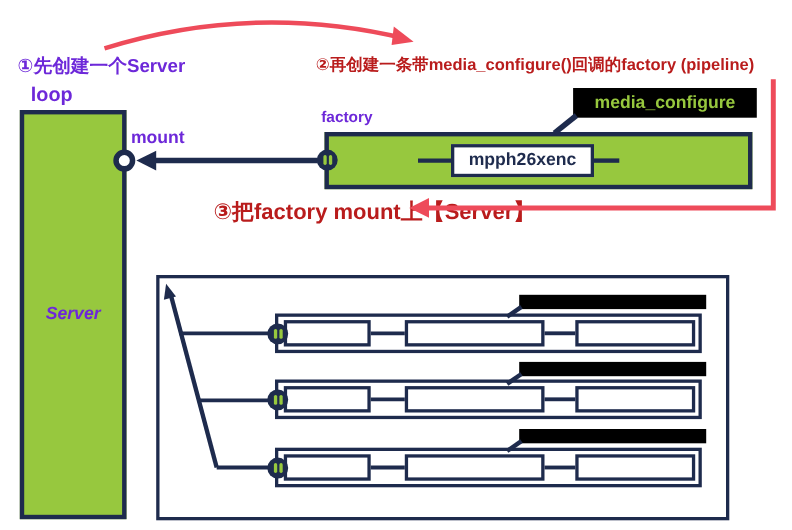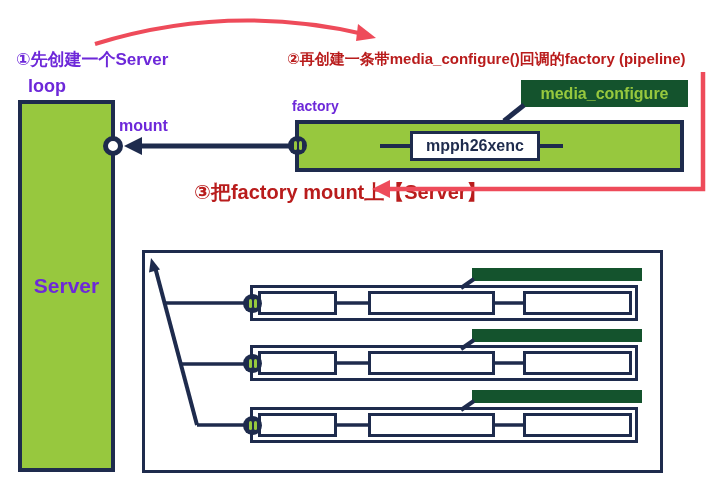--- a/index.html
+++ b/index.html
@@ -4,40 +4,40 @@
 <style>
   html,body{margin:0;padding:0;background:#ffffff;}
   body{font-family:"Liberation Sans","DejaVu Sans",sans-serif;}
   .stage{position:relative;width:720px;height:482px;background:#ffffff;overflow:hidden;}
   .abs{position:absolute;box-sizing:border-box;}
   .navy-text{color:#6d28d9;font-weight:bold;}
   .red-text{color:#b91c1c;font-weight:bold;}
   .green-box{background:#97c83e;border:4px solid #1e2b4d;}
   .elem-box{background:#ffffff;border:3px solid #1e2b4d;display:flex;align-items:center;justify-content:center;
             color:#1e2b4d;font-weight:bold;font-size:16px;z-index:3;}
-  .tab{background:#14532d;display:flex;align-items:center;justify-content:center;z-index:2;}
+  .tab{background:#000000;display:flex;align-items:center;justify-content:center;z-index:2;}
   .mini-bar{background:#ffffff;border:3px solid #1e2b4d;z-index:2;}
   .mini-box{background:#ffffff;border:3px solid #1e2b4d;z-index:3;}
   .pad{width:19px;height:19px;border-radius:50%;background:#1e2b4d;display:flex;align-items:center;
        justify-content:center;gap:2px;z-index:7;}
   .pad span{display:block;width:3px;height:9px;background:#97c83e;border-radius:2px;}
   .mount-circle{width:20px;height:20px;border-radius:50%;background:#ffffff;border:5px solid #1e2b4d;z-index:7;}
   svg.overlay{position:absolute;left:0;top:0;z-index:5;pointer-events:none;}
 </style>
 </head>
 <body>
 
 <div class="stage">
 
   <div class="abs navy-text" style="left:16px;top:48px;font-size:17px;">①先创建一个Server</div>
 
   <div class="abs navy-text" style="left:16px;top:76px;font-size:18px;margin-left:12px;">loop</div>
 
   <div class="abs green-box" style="left:18px;top:100px;width:97px;height:372px;display:flex;align-items:center;justify-content:center;">
-    <span class="navy-text" style="font-size:21px;">Server</span>
+    <span class="navy-text" style="font-size:16px;font-style:italic;">Server</span>
   </div>
 
   <div class="abs navy-text" style="left:119px;top:117px;font-size:16px;">mount</div>
 
   <div class="abs mount-circle" style="left:103px;top:136px;"></div>
 
   <div class="abs red-text" style="left:287px;top:50px;font-size:15px;white-space:nowrap;">②再创建一条带media_configure()回调的factory (pipeline)</div>
 
   <div class="abs navy-text" style="left:292px;top:98px;font-size:14px;">factory</div>
 

